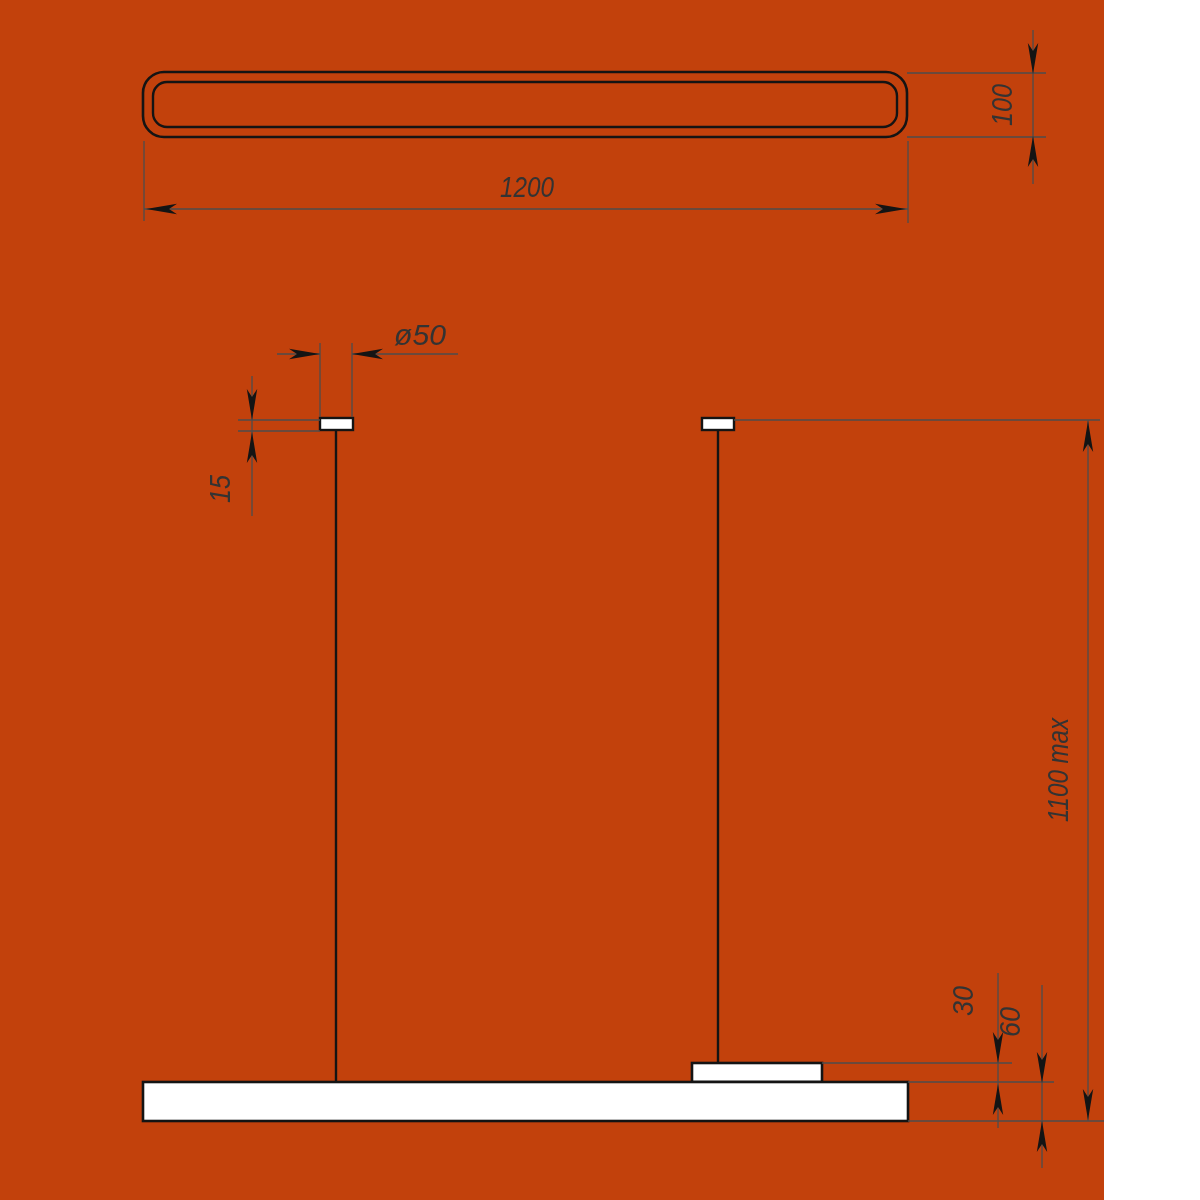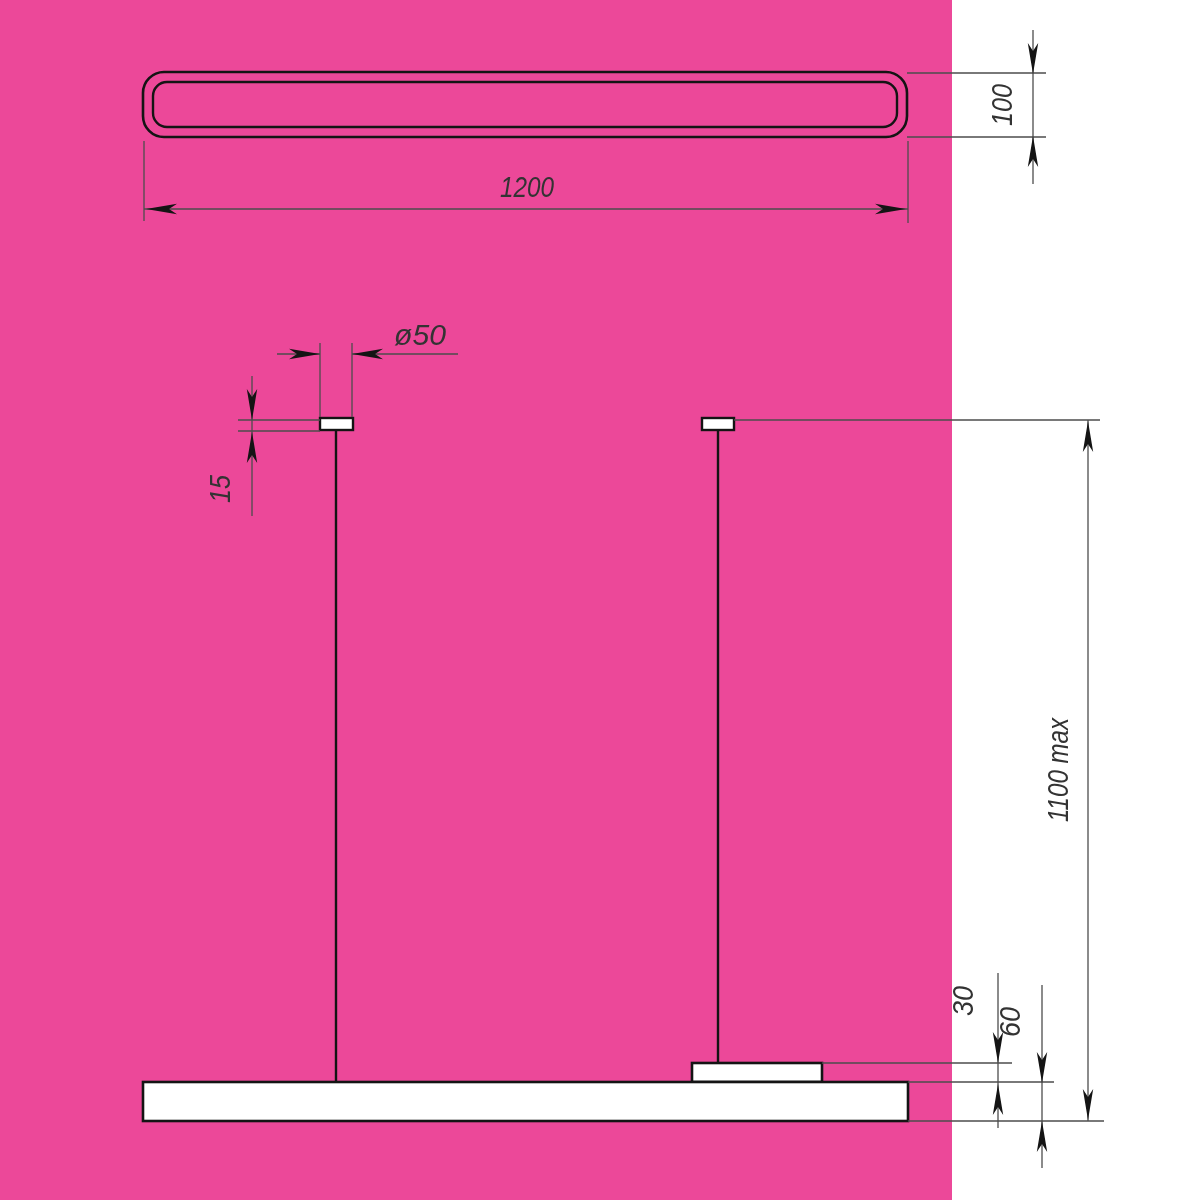--- a/index.html
+++ b/index.html
@@ -2,23 +2,23 @@
 <html><head>
 <meta charset="utf-8">
 <style>
   html, body {
     margin: 0;
     padding: 0;
     background: #ffffff;
   }
   .canvas {
     position: relative;
-    width: 952px;
+    width: 1104px;
     height: 1200px;
-    background: #ec4899;
+    background: #c2410c;
     font-family: "Liberation Sans", sans-serif;
   }
   svg text {
     font-family: "Liberation Sans", "DejaVu Sans", sans-serif;
     font-style: italic;
     fill: #333333;
   }
   .dim-text { font-size: 29px; }
 </style>
 </head>

